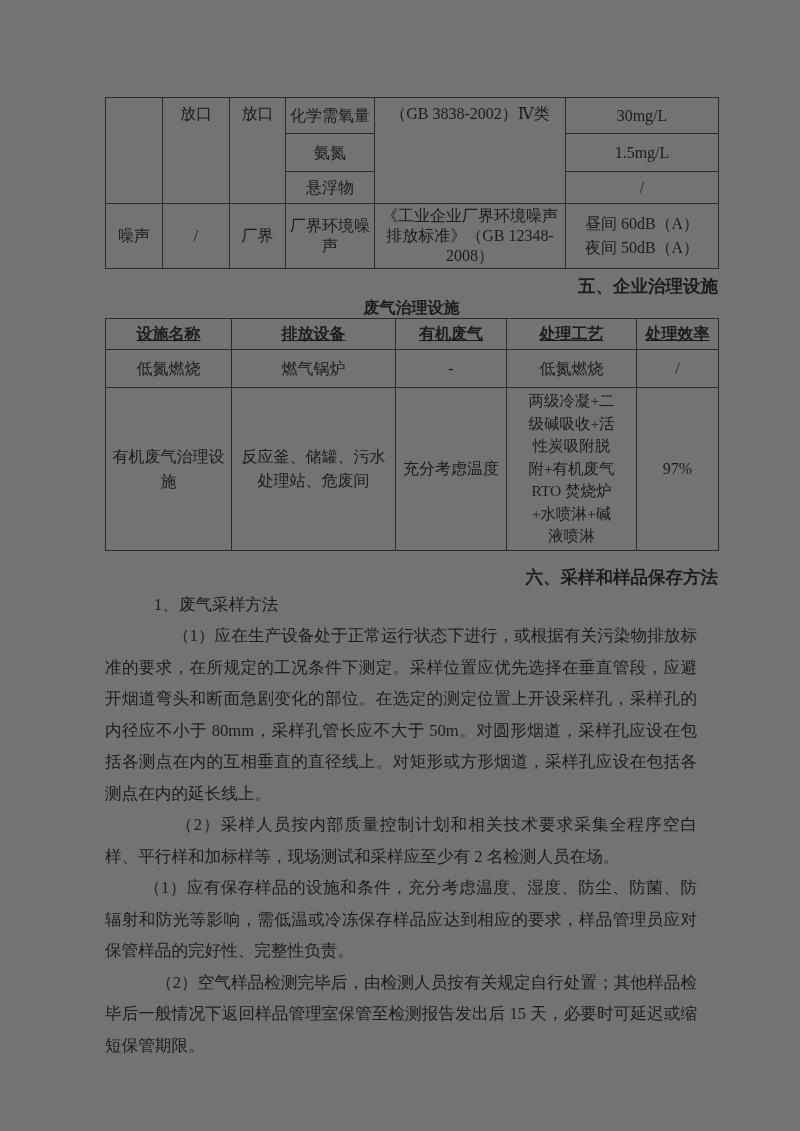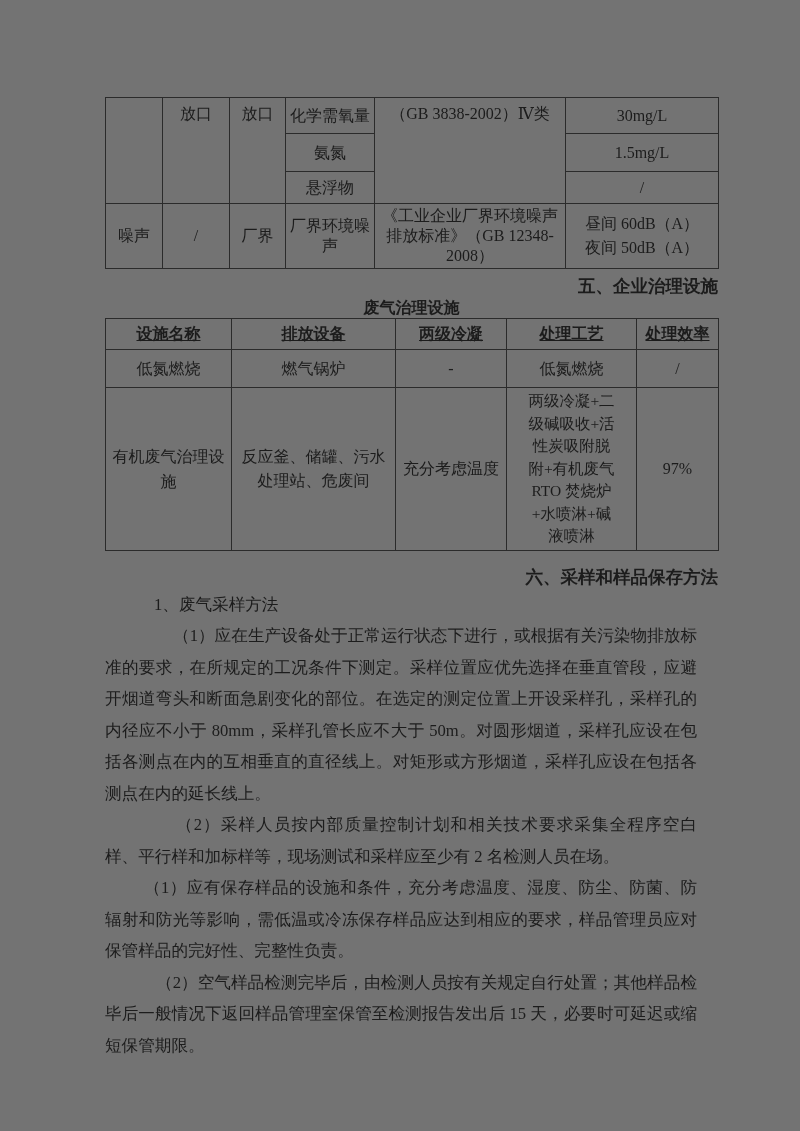--- a/index.html
+++ b/index.html
@@ -89,21 +89,21 @@
         <col style="width:126px">
           <col style="width:164px">
           <col style="width:111px">
         <col style="width:130px">
           <col style="width:82px">
       </colgroup>
       <tbody>
           <tr style="height:31px;">
         <th>设施名称</th>
         <th>排放设备</th>
-        <th>两级冷凝</th>
+        <th>有机废气</th>
         <th>处理工艺</th>
         <th>处理效率</th>
       </tr>
       <tr style="height:38px;">
         <td>低氮燃烧</td>
         <td>燃气锅炉</td>
         <td>-</td>
         <td>低氮燃烧</td>
         <td>/</td>
       </tr>

